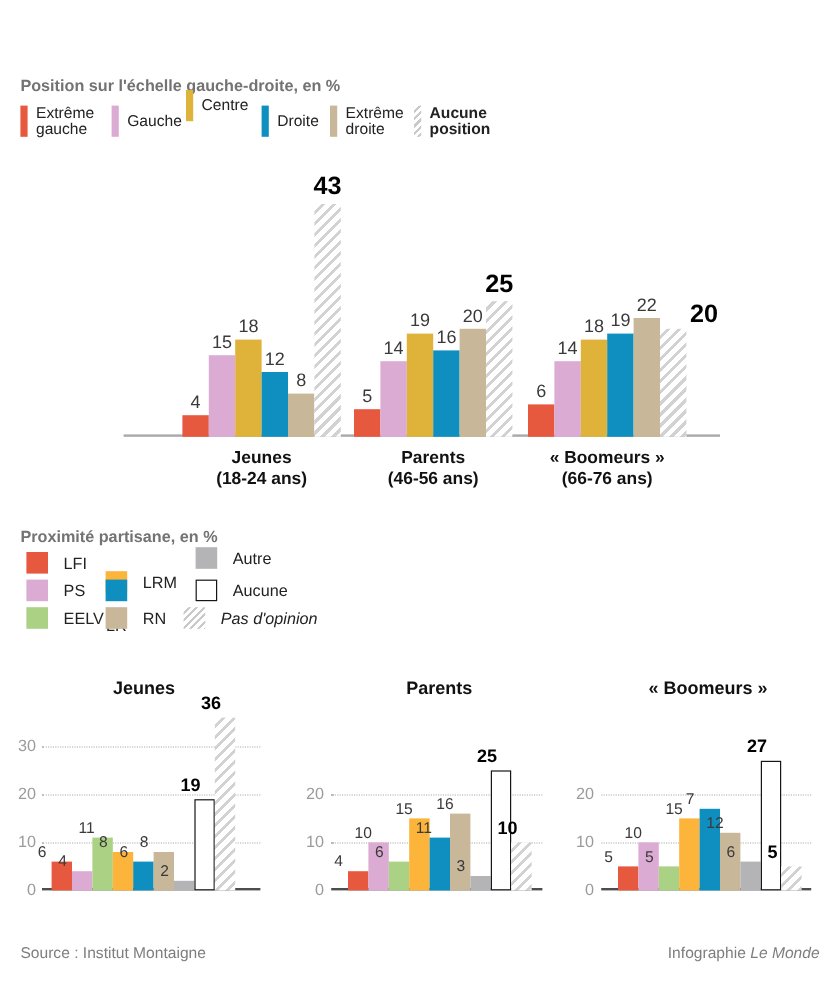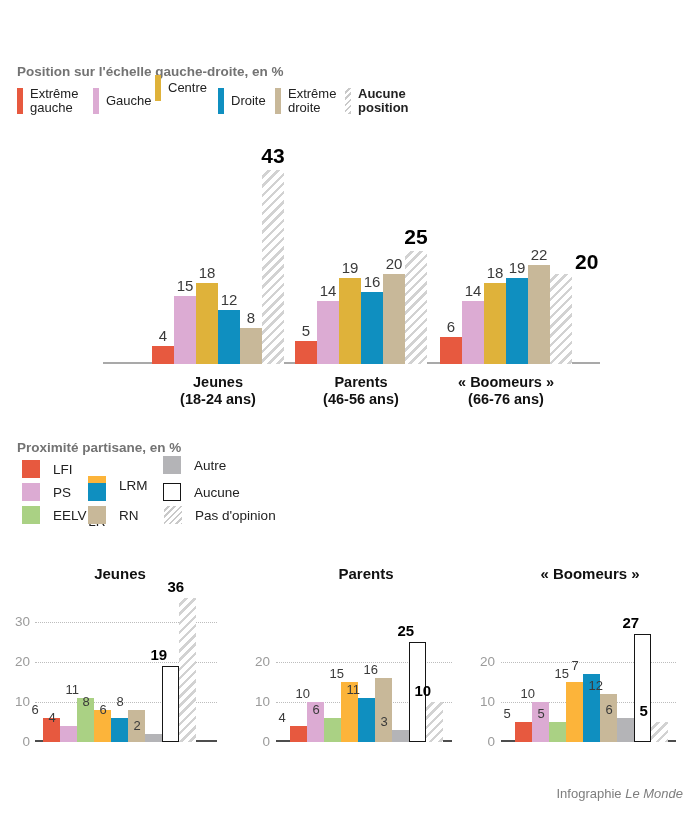--- a/index.html
+++ b/index.html
@@ -145,21 +145,21 @@
         <div class="lg2-label">RN</div>
       </div>
       <div class="lg2" style="left: 163px; top: 456px;">
         <div class="sw2" style="background: rgb(180, 180, 183);"></div>
         <div class="lg2-label">Autre</div>
       </div>
       <div class="lg2" style="left: 163px; top: 483px;">
         <div class="sw2 outline"></div>
         <div class="lg2-label">Aucune</div>
       </div>
-      <div class="lg2" style="left: 164px; top: 506px;">
+      <div class="lg2" style="left: 153px; top: 506px; font-style: italic;">
         <div class="sw2 hatch-sm"></div>
         <div class="lg2-label">Pas d'opinion</div>
       </div>
     </div>
   <div id="charts2" class="layer">
       <div>
         <div class="tick" style="left: 2px; top: 734px; width: 28px;">0</div>
         <div class="grid" style="left: 35px; top: 702px; width: 182px;"></div>
         <div class="tick" style="left: 2px; top: 694px; width: 28px;">10</div>
         <div class="grid" style="left: 35px; top: 662px; width: 182px;"></div>
@@ -235,14 +235,15 @@
         <div class="vlab2" style="left: 588.5px; top: 678px; width: 40px;">12</div>
         <div class="bar" style="left: 617px; top: 718px; width: 17px; height: 24px; background: rgb(180, 180, 183);"></div>
         <div class="vlab2" style="left: 605.5px; top: 702px; width: 40px;">6</div>
         <div class="bar outline" style="left: 634px; top: 634px; width: 17px; height: 108px;"></div>
         <div class="vlab2 big" style="left: 622.5px; top: 615px; width: 40px;">27</div>
         <div class="bar hatch" style="left: 651px; top: 722px; width: 17px; height: 20px;"></div>
         <div class="vlab2 big" style="left: 639.5px; top: 703px; width: 40px;">5</div>
         <div class="ctitle" style="left: 510px; top: 565px; width: 160px;">« Boomeurs »</div>
       </div>
     </div>
+  <div id="footer-source">Source : Institut Montaigne</div>
   <div id="footer-credit"><span>Infographie</span> <i>Le Monde</i></div>
 </div>
 
 </body></html>

